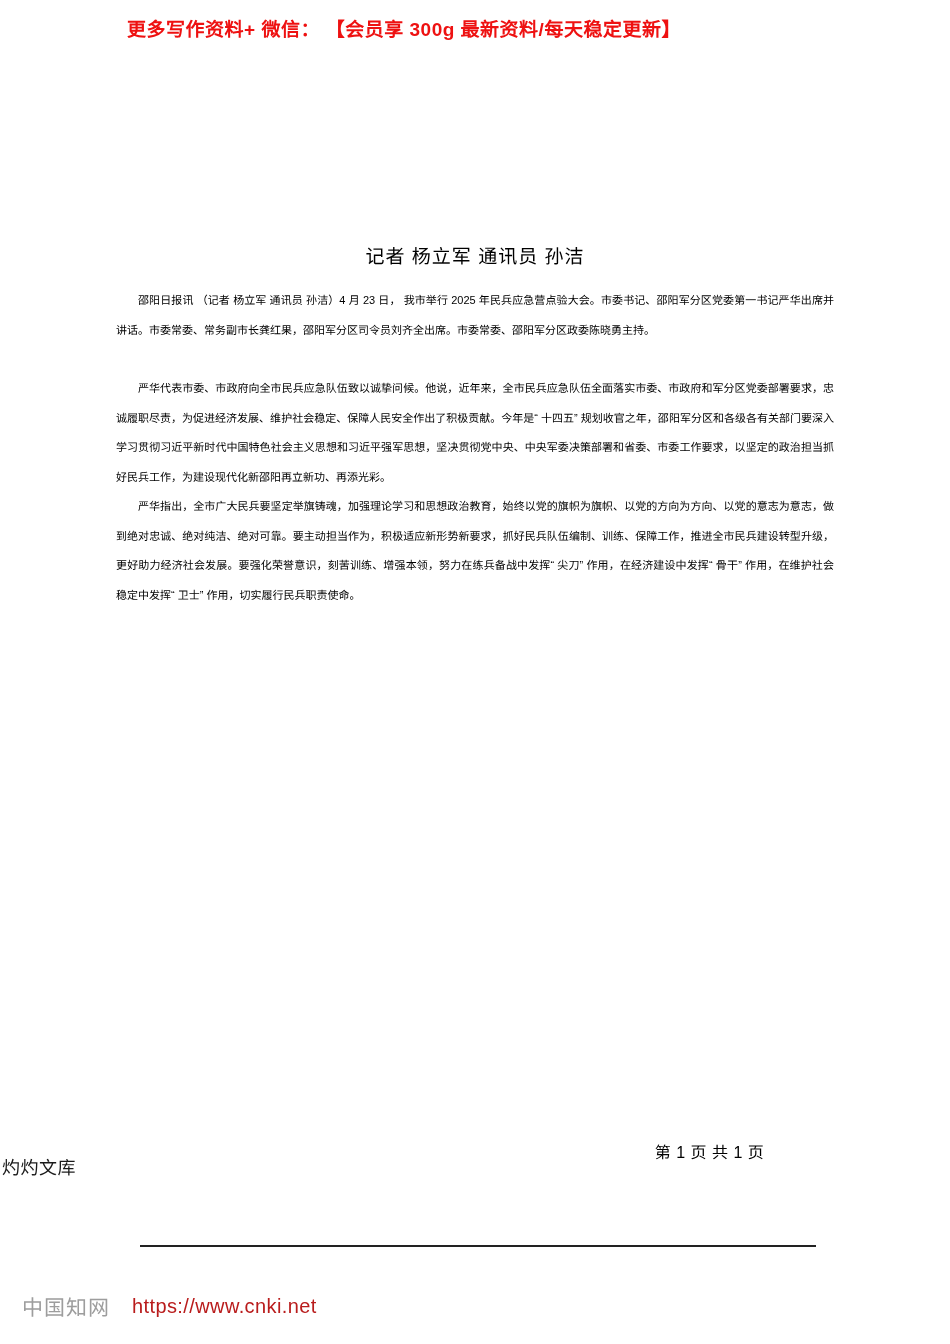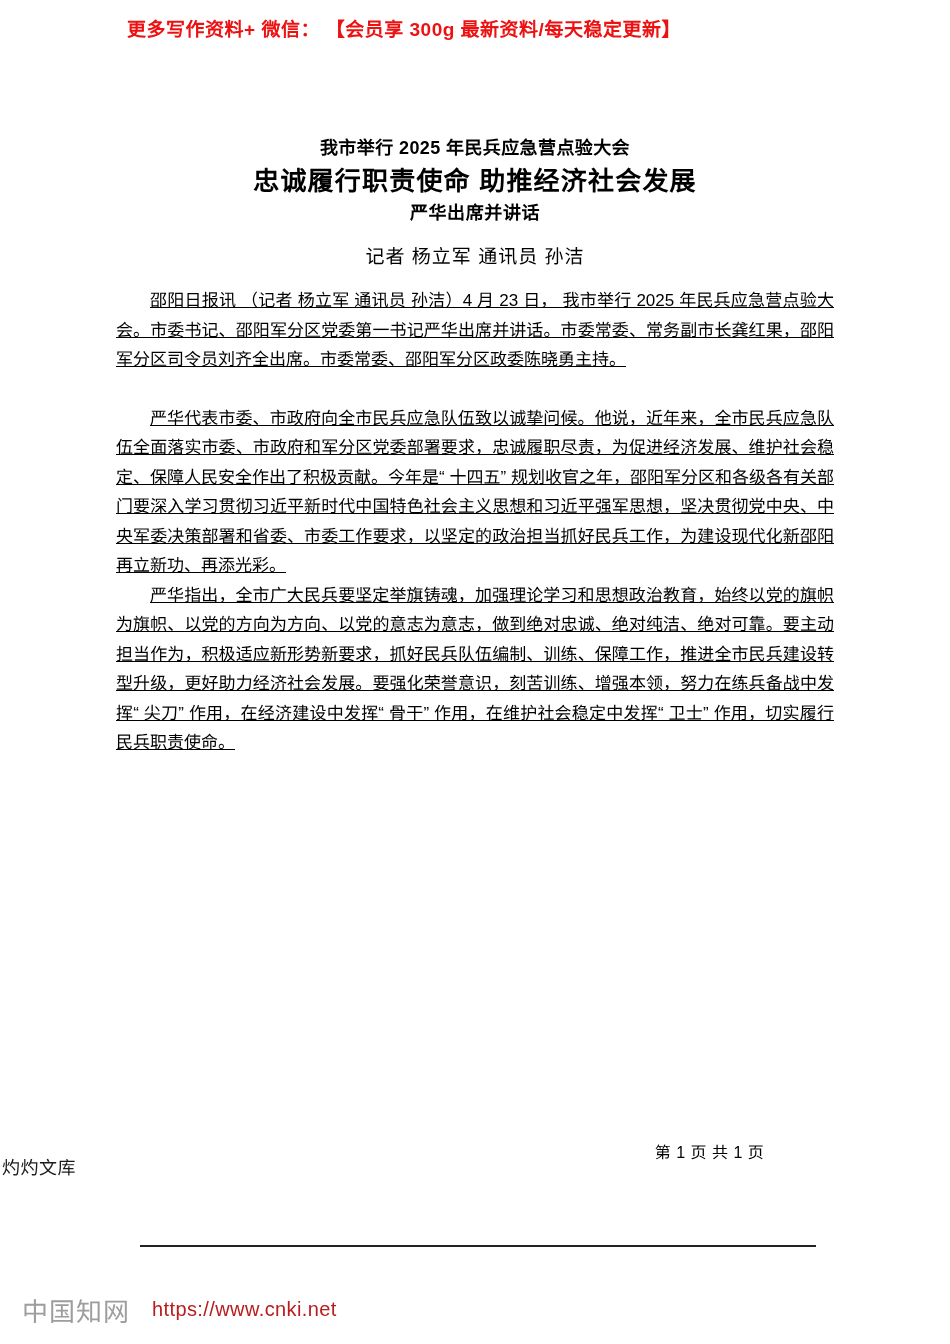--- a/index.html
+++ b/index.html
@@ -85,25 +85,24 @@
     font-size: 19px;
     letter-spacing: 1px;
   }
 
   
   .body-copy {
     position: absolute;
     left: 116px;
     top: 286px;
     width: 718px;
-    font-size: 17px;
+    font-size: 11px;
     line-height: 29.5px;
     text-align: justify;
     text-justify: inter-character;
-    text-decoration: underline;
   }
   .body-copy p {
     margin: 0;
     text-indent: 2em;
   }
   .body-copy p.gap-after {
     margin-bottom: 29px;
   }
 
   
@@ -146,43 +145,38 @@
   .cnki-strip {
     position: absolute;
     left: 22px;
     top: 1291px;
     display: flex;
     align-items: center;
     gap: 22px;
     color: #a8a8a8;
   }
   .cnki-name {
-    font-size: 26px;
+    font-size: 21px;
     letter-spacing: 1px;
     color: #9d9d9d;
   }
   .cnki-url {
     font-size: 20px;
     letter-spacing: 0.4px;
     color: #b91c1c;
   }
 </style>
 </head>
 <body>
 
 <div class="page">
 
   <div class="promo-banner" style="color: rgb(238, 17, 17);">更多写作资料+ 微信： 【会员享 300g 最新资料/每天稳定更新】</div>
 
 
-  <div class="headline-block">
-    <div class="shoulder-headline">我市举行 2025 年民兵应急营点验大会</div>
-    <div class="main-headline">忠诚履行职责使命  助推经济社会发展</div>
-    <div class="sub-headline">严华出席并讲话</div>
-  </div>
 
   <div class="byline">记者  杨立军  通讯员  孙洁</div>
 
   <div class="body-copy">
     <p class="gap-after">邵阳日报讯 （记者 杨立军 通讯员 孙洁）4 月 23 日， 我市举行 2025 年民兵应急营点验大会。市委书记、邵阳军分区党委第一书记严华出席并讲话。市委常委、常务副市长龚红果，邵阳军分区司令员刘齐全出席。市委常委、邵阳军分区政委陈晓勇主持。</p>
     <p>严华代表市委、市政府向全市民兵应急队伍致以诚挚问候。他说，近年来，全市民兵应急队伍全面落实市委、市政府和军分区党委部署要求，忠诚履职尽责，为促进经济发展、维护社会稳定、保障人民安全作出了积极贡献。今年是“ 十四五” 规划收官之年，邵阳军分区和各级各有关部门要深入学习贯彻习近平新时代中国特色社会主义思想和习近平强军思想，坚决贯彻党中央、中央军委决策部署和省委、市委工作要求，以坚定的政治担当抓好民兵工作，为建设现代化新邵阳再立新功、再添光彩。</p>
     <p>严华指出，全市广大民兵要坚定举旗铸魂，加强理论学习和思想政治教育，始终以党的旗帜为旗帜、以党的方向为方向、以党的意志为意志，做到绝对忠诚、绝对纯洁、绝对可靠。要主动担当作为，积极适应新形势新要求，抓好民兵队伍编制、训练、保障工作，推进全市民兵建设转型升级，更好助力经济社会发展。要强化荣誉意识，刻苦训练、增强本领，努力在练兵备战中发挥“ 尖刀” 作用，在经济建设中发挥“ 骨干” 作用，在维护社会稳定中发挥“ 卫士” 作用，切实履行民兵职责使命。</p>
   </div>
 
   <div class="page-number">

